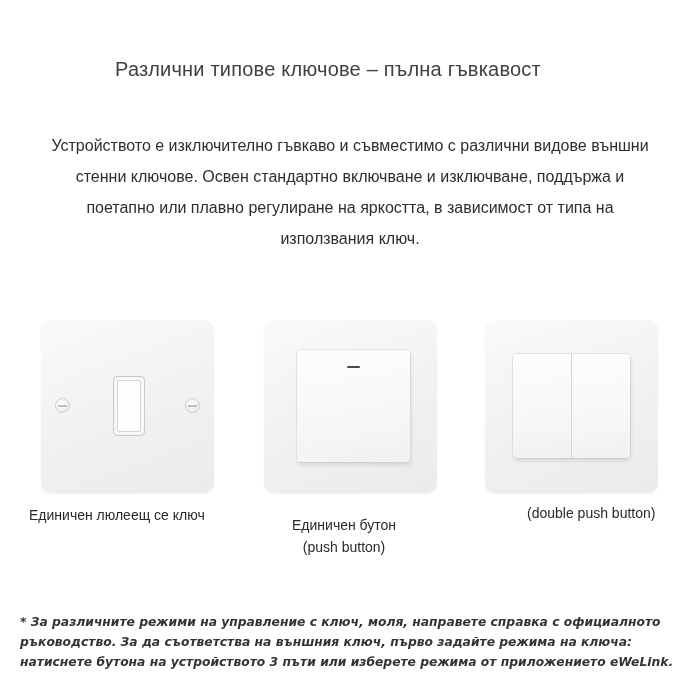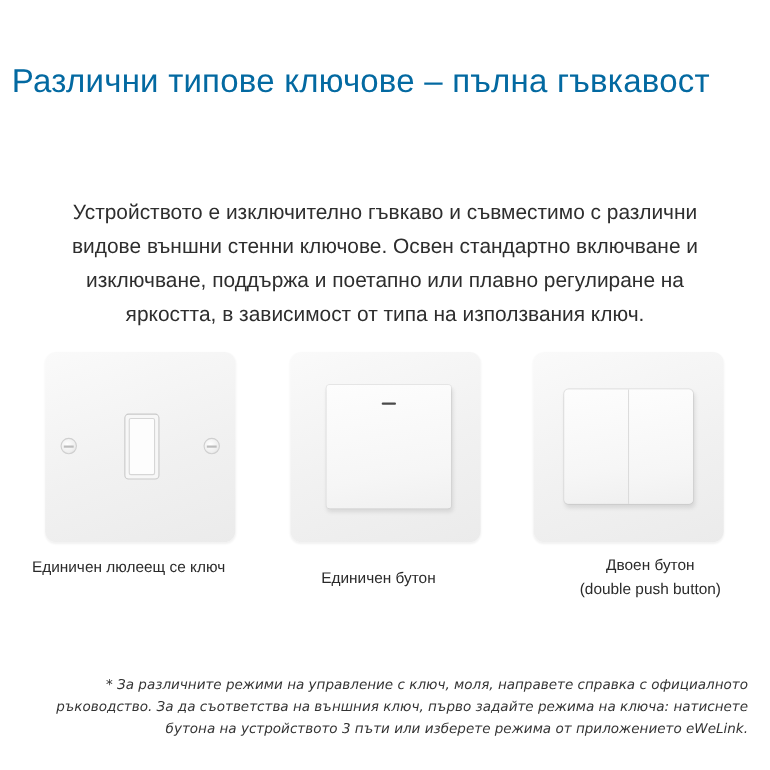--- a/index.html
+++ b/index.html
@@ -1,26 +1,26 @@
 <!DOCTYPE html>
 <html><head>
 <meta charset="utf-8">
 <style>
   * { box-sizing: border-box; margin: 0; padding: 0; text-align: center; }
   html, body { width: 700px; height: 700px; background: #ffffff; overflow: hidden; }
   body { position: relative; font-family: "Liberation Sans", "DejaVu Sans", sans-serif; color: #2a2a2a; }
 
   .title {
     position: absolute; left: 0; top: 58px; width: 656px;
-    text-align: center; font-size: 30px; font-weight: 400; color: #0369a1;
+    text-align: center; font-size: 20px; font-weight: 400; color: #404040;
     letter-spacing: 0.2px;
   }
   .desc {
     position: absolute; left: 40px; top: 130px; width: 620px;
-    text-align: center; font-size: 19px; line-height: 31px; color: #2e2e2e; margin-top: 48px;
+    text-align: center; font-size: 16px; line-height: 31px; color: #2e2e2e;
   }
 
   .plate {
     position: absolute; width: 173px; height: 173px; border-radius: 10px;
     background: linear-gradient(160deg, #fafafa 0%, #f1f1f1 55%, #ebebeb 100%);
     box-shadow: 0 1px 2px rgba(0,0,0,0.06);
   }
   .plate-1 { left: 41px;  top: 320px; }
   .plate-2 { left: 264px; top: 320px; }
   .plate-3 { left: 485px; top: 320px; }
@@ -72,22 +72,23 @@
   .caption {
     position: absolute; font-size: 14px; line-height: 22px; color: #2a2a2a;
   }
   .caption-1 { left: 29px; top: 504px; }
   .caption-2 { left: 292px; top: 502px; margin-top: 12px; }
   .caption-3 { left: 527px; top: 502px; }
   .caption span { display: block; }
 
   .footnote {
     position: absolute; left: 20px; top: 612px; width: 660px;
-    text-align: right; font-size: 12.3px; line-height: 20px; font-style: italic; color: #333;
+    text-align: left; font-size: 12.3px; line-height: 20px; font-style: italic; color: #333;
     font-family: "DejaVu Sans", sans-serif;
+    font-weight: bold;
   }
 </style>
 </head>
 <body>
 
 <div class="title">Различни типове ключове – пълна гъвкавост</div>
 
 <div class="desc">Устройството е изключително гъвкаво и съвместимо с различни видове външни стенни ключове. Освен стандартно включване и изключване, поддържа и поетапно или плавно регулиране на яркостта, в зависимост от типа на използвания ключ.</div>
 
 <div class="plate plate-1">
@@ -101,26 +102,26 @@
   <span>Единичен люлеещ се ключ</span>
 </div>
 
 <div class="plate plate-2">
   <div class="push-key">
     <div class="led"></div>
   </div>
 </div>
 <div class="caption caption-2">
   <span>Единичен бутон</span>
+  <span>(push button)</span>
 </div>
 
 <div class="plate plate-3">
   <div class="double-key">
     <div class="double-half"></div>
     <div class="double-half"></div>
   </div>
 </div>
 <div class="caption caption-3">
-  <span>Двоен бутон</span>
   <span>(double push button)</span>
 </div>
 
 <div class="footnote">* За различните режими на управление с ключ, моля, направете справка с официалното ръководство. За да съответства на външния ключ, първо задайте режима на ключа: натиснете бутона на устройството 3 пъти или изберете режима от приложението eWeLink.</div>
 
 </body></html>

